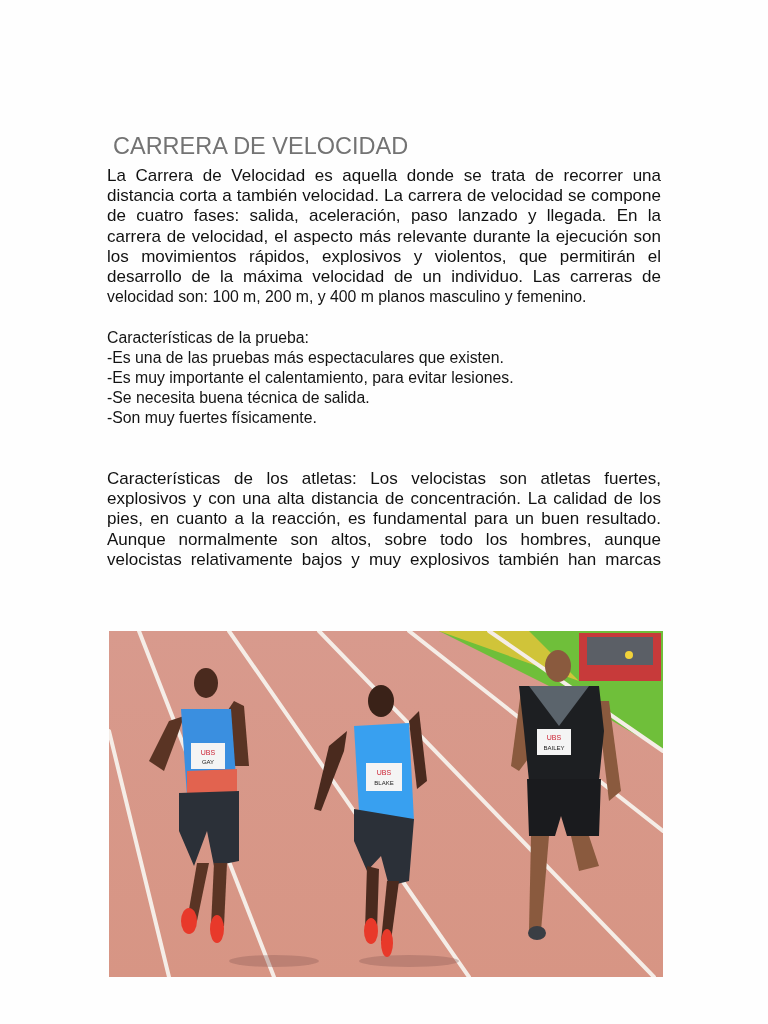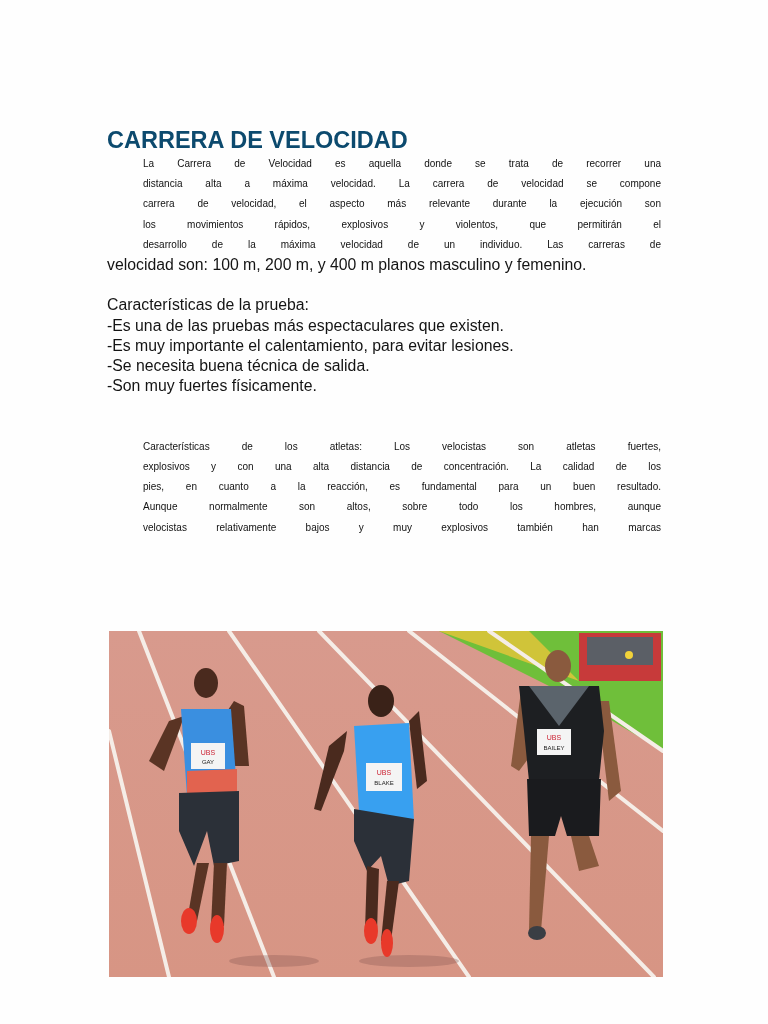--- a/index.html
+++ b/index.html
@@ -1,36 +1,37 @@
 <!DOCTYPE html>
 <html><head>
   <meta charset="utf-8">
   <style>
     html, body { margin: 0; padding: 0; background: #ffffff; }
     body { width: 768px; height: 1024px; position: relative; overflow: hidden;
            font-family: "Liberation Sans", sans-serif; color: #111111; }
     .page { position: absolute; left: 0; top: 0; width: 768px; height: 1024px; background: #fefefe; }
     .content { position: absolute; left: 107px; top: 126px; width: 554px; }
-    .title { font-weight: bold; font-size: 23.5px; line-height: 28px; margin: 0; letter-spacing: 0; color: #0c4a6e; }
+    .title { font-weight: normal; font-size: 23.5px; line-height: 28px; margin: 6px; letter-spacing: 0; color: #737373; }
     .line { display: block; font-size: 15.8px; line-height: 20.2px; color: #141414; }
     .gap { height: 20.2px; }
-    .justify-line { display: block; text-align: justify; text-align-last: justify; font-size: 10px; line-height: 20.2px; margin-left: 36px; }
+    .justify-line { display: block; text-align: justify; text-align-last: justify; font-size: 17px; line-height: 20.2px; }
     .photo { position: absolute; left: 109px; top: 631px; width: 554px; height: 346px; overflow: hidden; background: #d9998a; }
     .photo svg { display: block; }
   </style>
 </head>
 <body>
 
 <div class="page">
   <div class="content">
     <h1 class="title">CARRERA DE VELOCIDAD</h1>
 
     <div>
       <span class="justify-line">La Carrera de Velocidad es aquella donde se trata de recorrer una</span>
-      <span class="justify-line">distancia alta a máxima velocidad. La carrera de velocidad se compone</span>
+      <span class="justify-line">distancia corta a también velocidad. La carrera de velocidad se compone</span>
+      <span class="justify-line">de cuatro fases: salida, aceleración, paso lanzado y llegada. En la</span>
       <span class="justify-line">carrera de velocidad, el aspecto más relevante durante la ejecución son</span>
       <span class="justify-line">los movimientos rápidos, explosivos y violentos, que permitirán el</span>
       <span class="justify-line">desarrollo de la máxima velocidad de un individuo. Las carreras de</span>
       <span class="line">velocidad son: 100 m, 200 m, y 400 m planos masculino y femenino.</span>
     </div>
 
     <div class="gap"></div>
 
     <div>
       <span class="line">Características de la prueba:</span>

